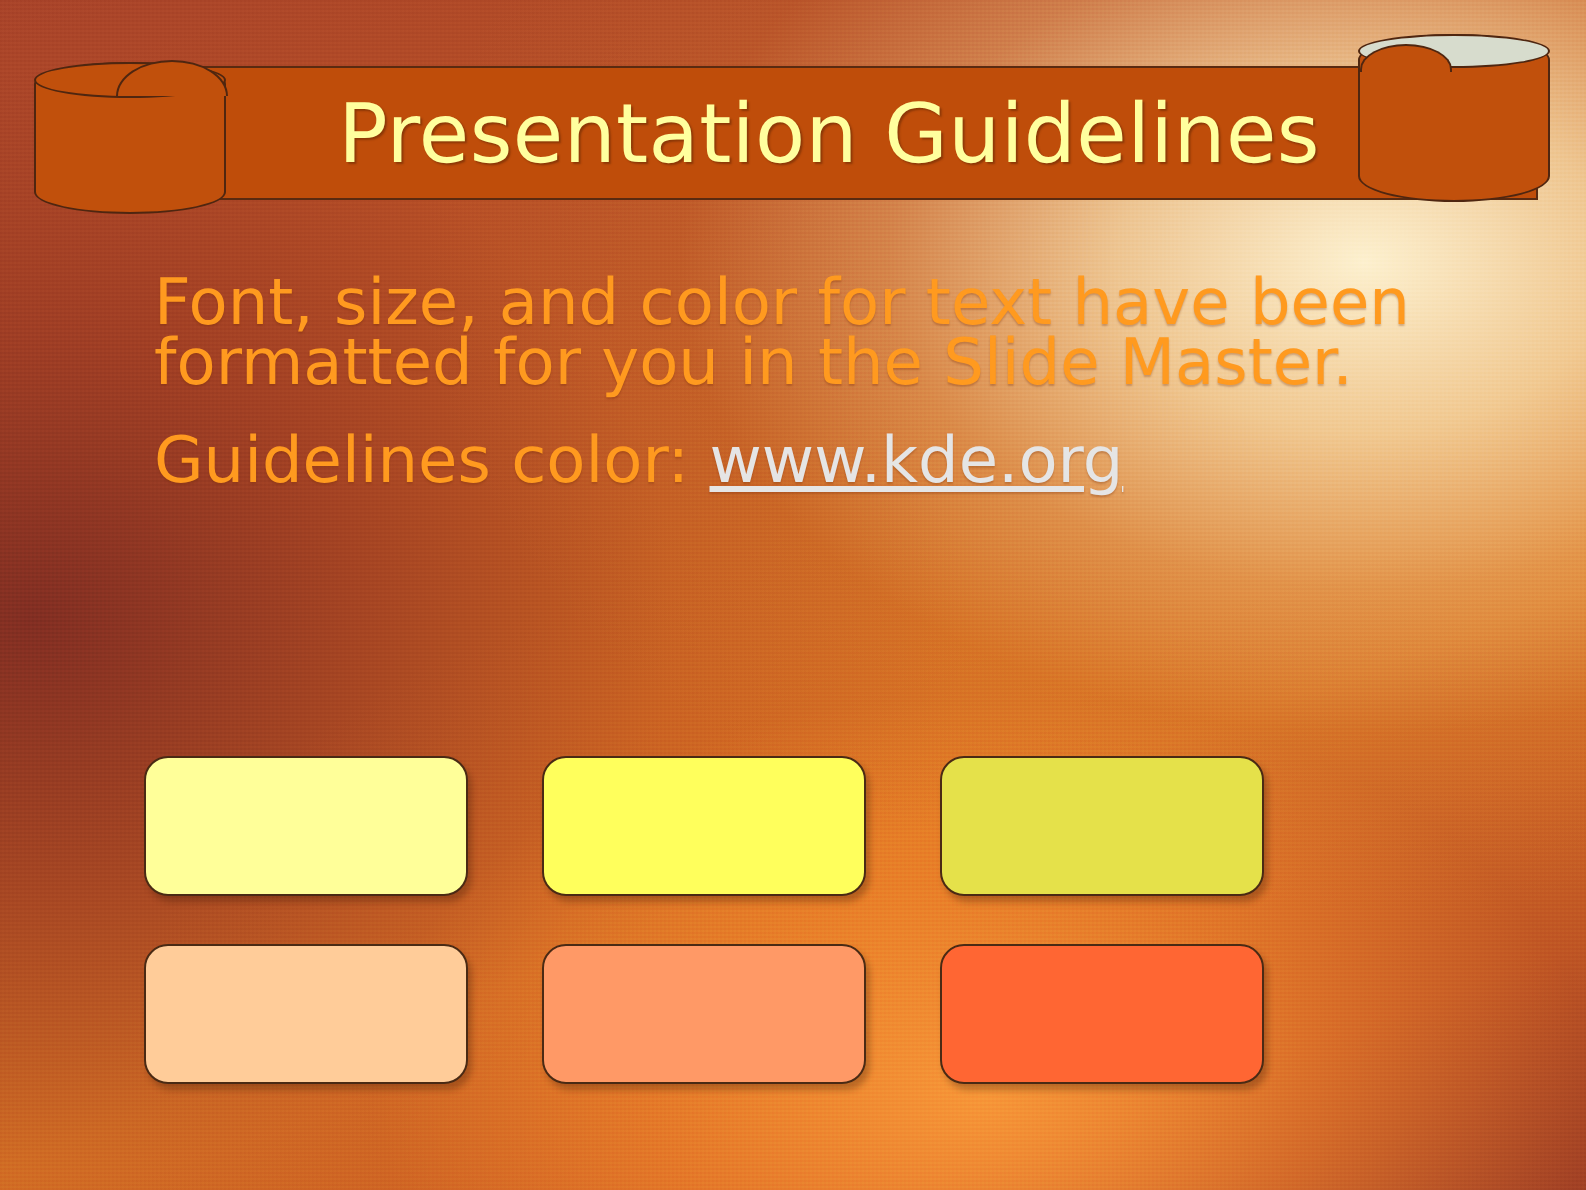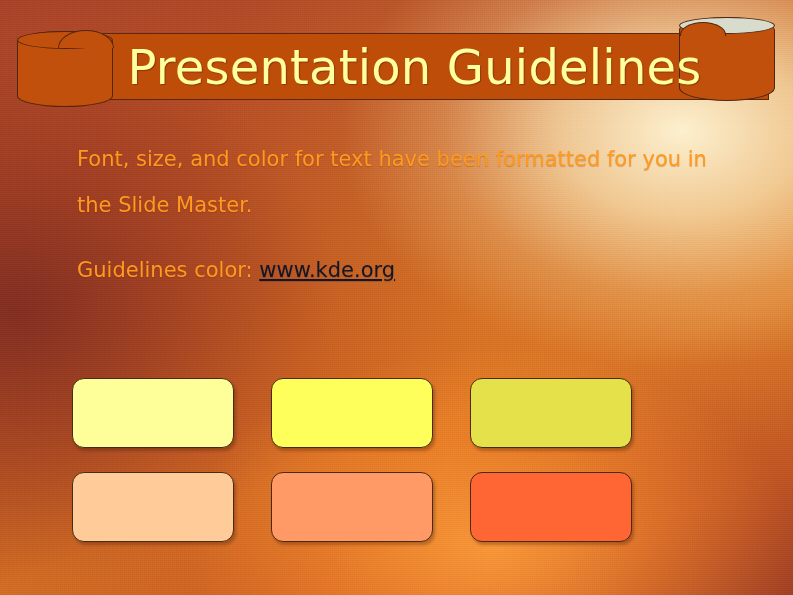--- a/index.html
+++ b/index.html
@@ -150,43 +150,43 @@
   .banner-title {
     position: absolute;
     left: 60px;
     top: 33px;
     width: 709px;
     height: 67px;
     display: flex;
     align-items: center;
     justify-content: center;
     color: #ffff9e;
-    font-size: 48px;
+    font-size: 41px;
     letter-spacing: 0.2px;
     white-space: nowrap;
     text-shadow: 1px 1px 1px rgba(80,30,5,0.45);
   }
 
   
   #body-text {
     position: absolute;
     left: 77px;
     top: 136px;
     width: 640px;
   }
   .para {
     color: #ff9a1f;
-    font-size: 21px;
-    line-height: 46px;
+    font-size: 32px;
+    line-height: 30px;
     margin: 0 0 19px 0;
     text-shadow: 0 1px 1px rgba(120,45,10,0.30);
   }
   .para.tight { margin-bottom: 15px; }
   a.hyperlink {
-    color: #0f172a;
+    color: #e5e5e5;
     text-underline-offset: 2px;
   }
 
   
   #palette {
     position: absolute;
     left: 72px;
     top: 378px;
     width: 560px;
   }

